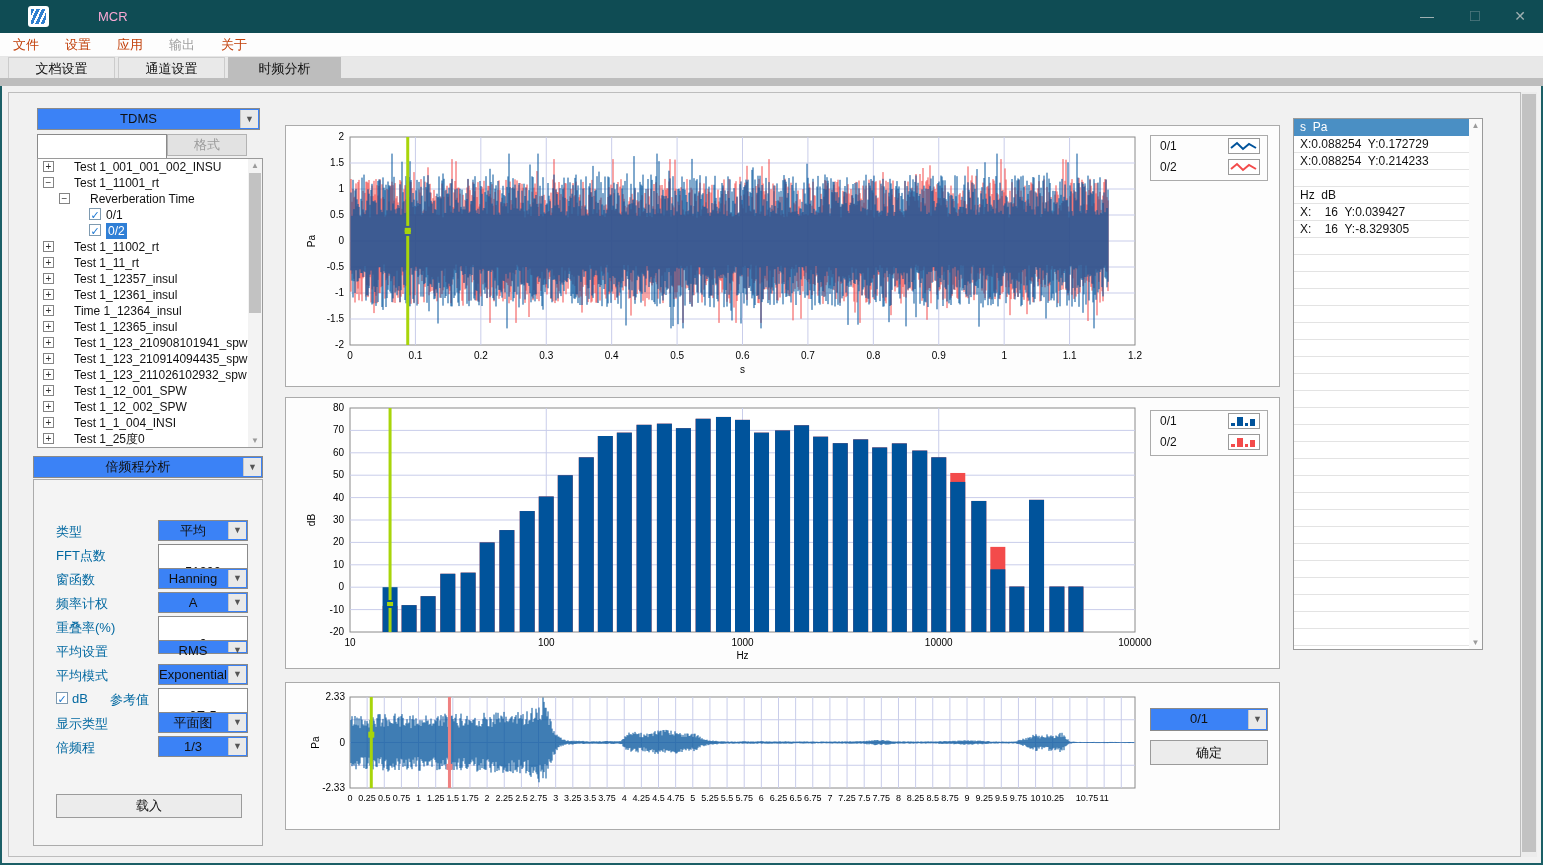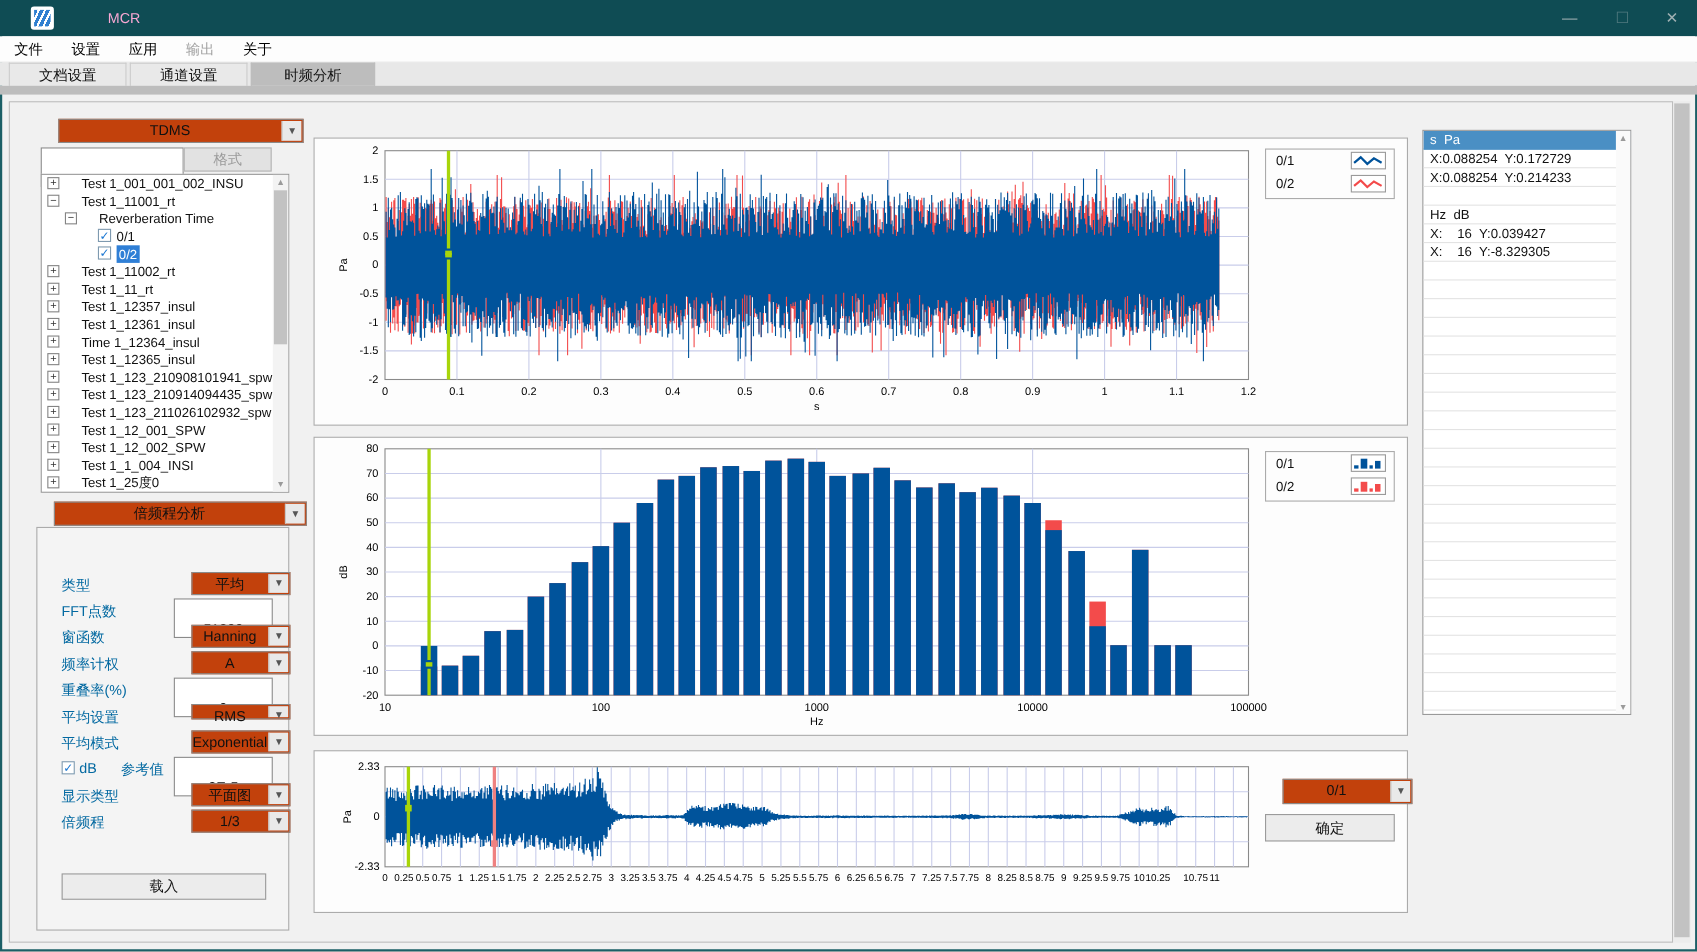--- a/index.html
+++ b/index.html
@@ -10,31 +10,31 @@
   .titlebar{position:absolute;left:0;top:0;width:1543px;height:33px;background:#0f4c54;}
   .app-icon{position:absolute;left:28px;top:6px;width:21px;height:21px;background:#fff;border-radius:3px;
     overflow:hidden;}
   .app-icon .stripes{position:absolute;left:3px;top:3px;right:3px;bottom:3px;
     background:repeating-linear-gradient(115deg,#2f7fd0 0 3px,#ffffff 3px 5px);}
   .app-title{position:absolute;left:54px;top:9px;color:#f9a8d4;font-size:13px;margin-left:44px;}
   .win-btn{position:absolute;top:0;width:46px;height:33px;color:#9fb0b2;font-size:14px;
     text-align:center;line-height:33px;}
   .menubar{position:absolute;left:0;top:33px;width:1543px;height:24px;background:#fdfdfd;
     border-bottom:1px solid #e6e6e6;}
-  .menu-item{display:inline-block;height:24px;line-height:24px;padding:0 13px;font-size:13px;color:#000000;}
+  .menu-item{display:inline-block;height:24px;line-height:24px;padding:0 13px;font-size:13px;color:#c2410c;}
   .menu-item.disabled{color:#a0a0a0;}
   .tabstrip{position:absolute;left:0;top:57px;width:1543px;height:21px;background:#e8e8e8;}
   .tab{position:absolute;top:0;height:21px;font-size:13px;text-align:center;line-height:21px;
     background:#e9e9e9;border:1px solid #cccccc;border-bottom:none;color:#111;}
   .tab.active{background:#bdbdbd;border-color:#bdbdbd;}
   .tabband{position:absolute;left:0;top:78px;width:1543px;height:8px;background:#bdbdbd;}
   .content{position:absolute;left:0;top:86px;width:1543px;height:779px;}
   .outerbox{position:absolute;left:8px;top:6px;width:1513px;height:765px;border:1px solid #bdbdbd;background:#f1f1f1;}
   .panelbox{position:absolute;background:#fdfdfd;border:1px solid #ababab;}
-  .combo{position:absolute;background:#c2410c;border:1px solid #8a8a8a;font-size:13px;margin-left:16px;}
+  .combo{position:absolute;background:#3b82f6;border:1px solid #8a8a8a;font-size:13px;}
   .combo .val{position:absolute;left:0;right:20px;top:0;bottom:0;text-align:center;line-height:20px;color:#111;}
   .combo .arrow{position:absolute;right:1px;top:1px;bottom:1px;width:18px;background:#e9e9e9;
     border-left:1px solid #c8c8c8;color:#555;font-size:9px;text-align:center;line-height:18px;}
   .textbox{position:absolute;background:#fff;border:1px solid #8a8a8a;font-size:13px;text-align:center;
     color:#111;font-family:"Liberation Sans",sans-serif;padding:17px;line-height:20px;}
   .btn{position:absolute;background:#ececec;border:1px solid #9b9b9b;font-size:13px;text-align:center;color:#111;}
   .btn.disabled{color:#9b9b9b;background:#e2e2e2;border-color:#b3b3b3;}
   .tree{position:absolute;background:#fff;border:1px solid #9a9a9a;overflow:hidden;font-size:12px;}
   .tree-row{position:relative;height:16px;line-height:16px;white-space:nowrap;}
   .exp{position:absolute;top:2px;width:11px;height:11px;border:1px solid #848484;background:#fff;

